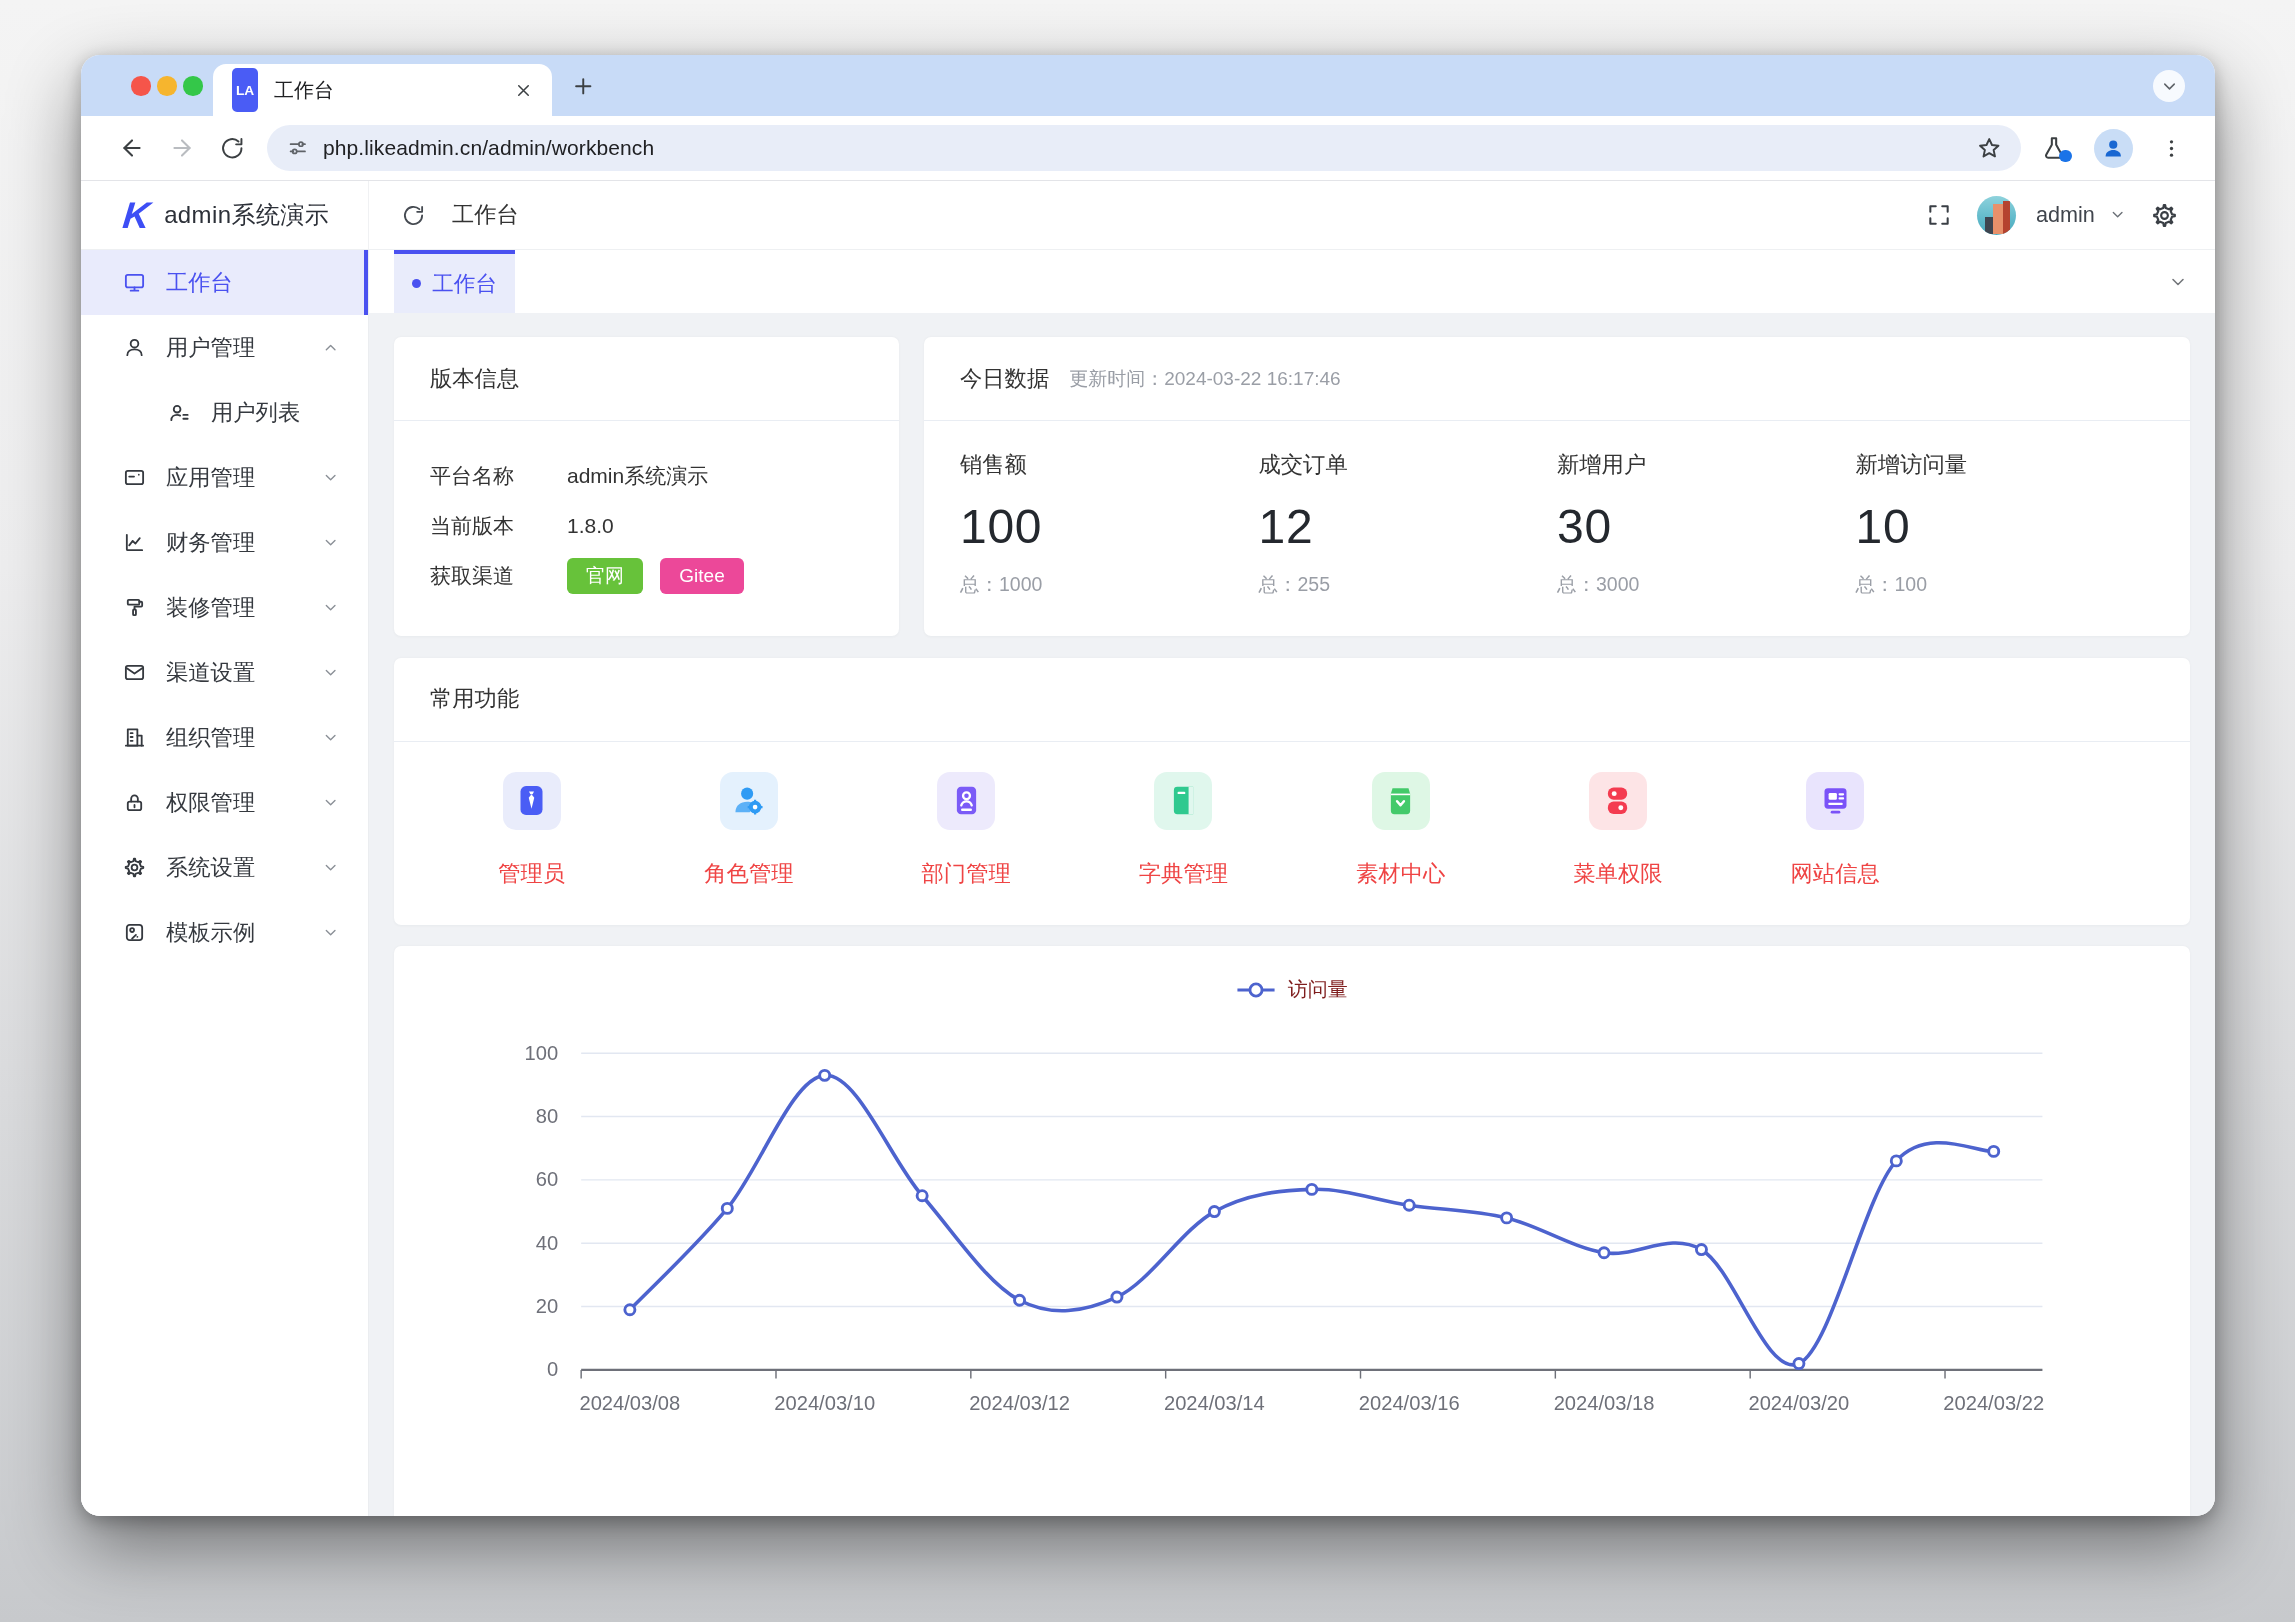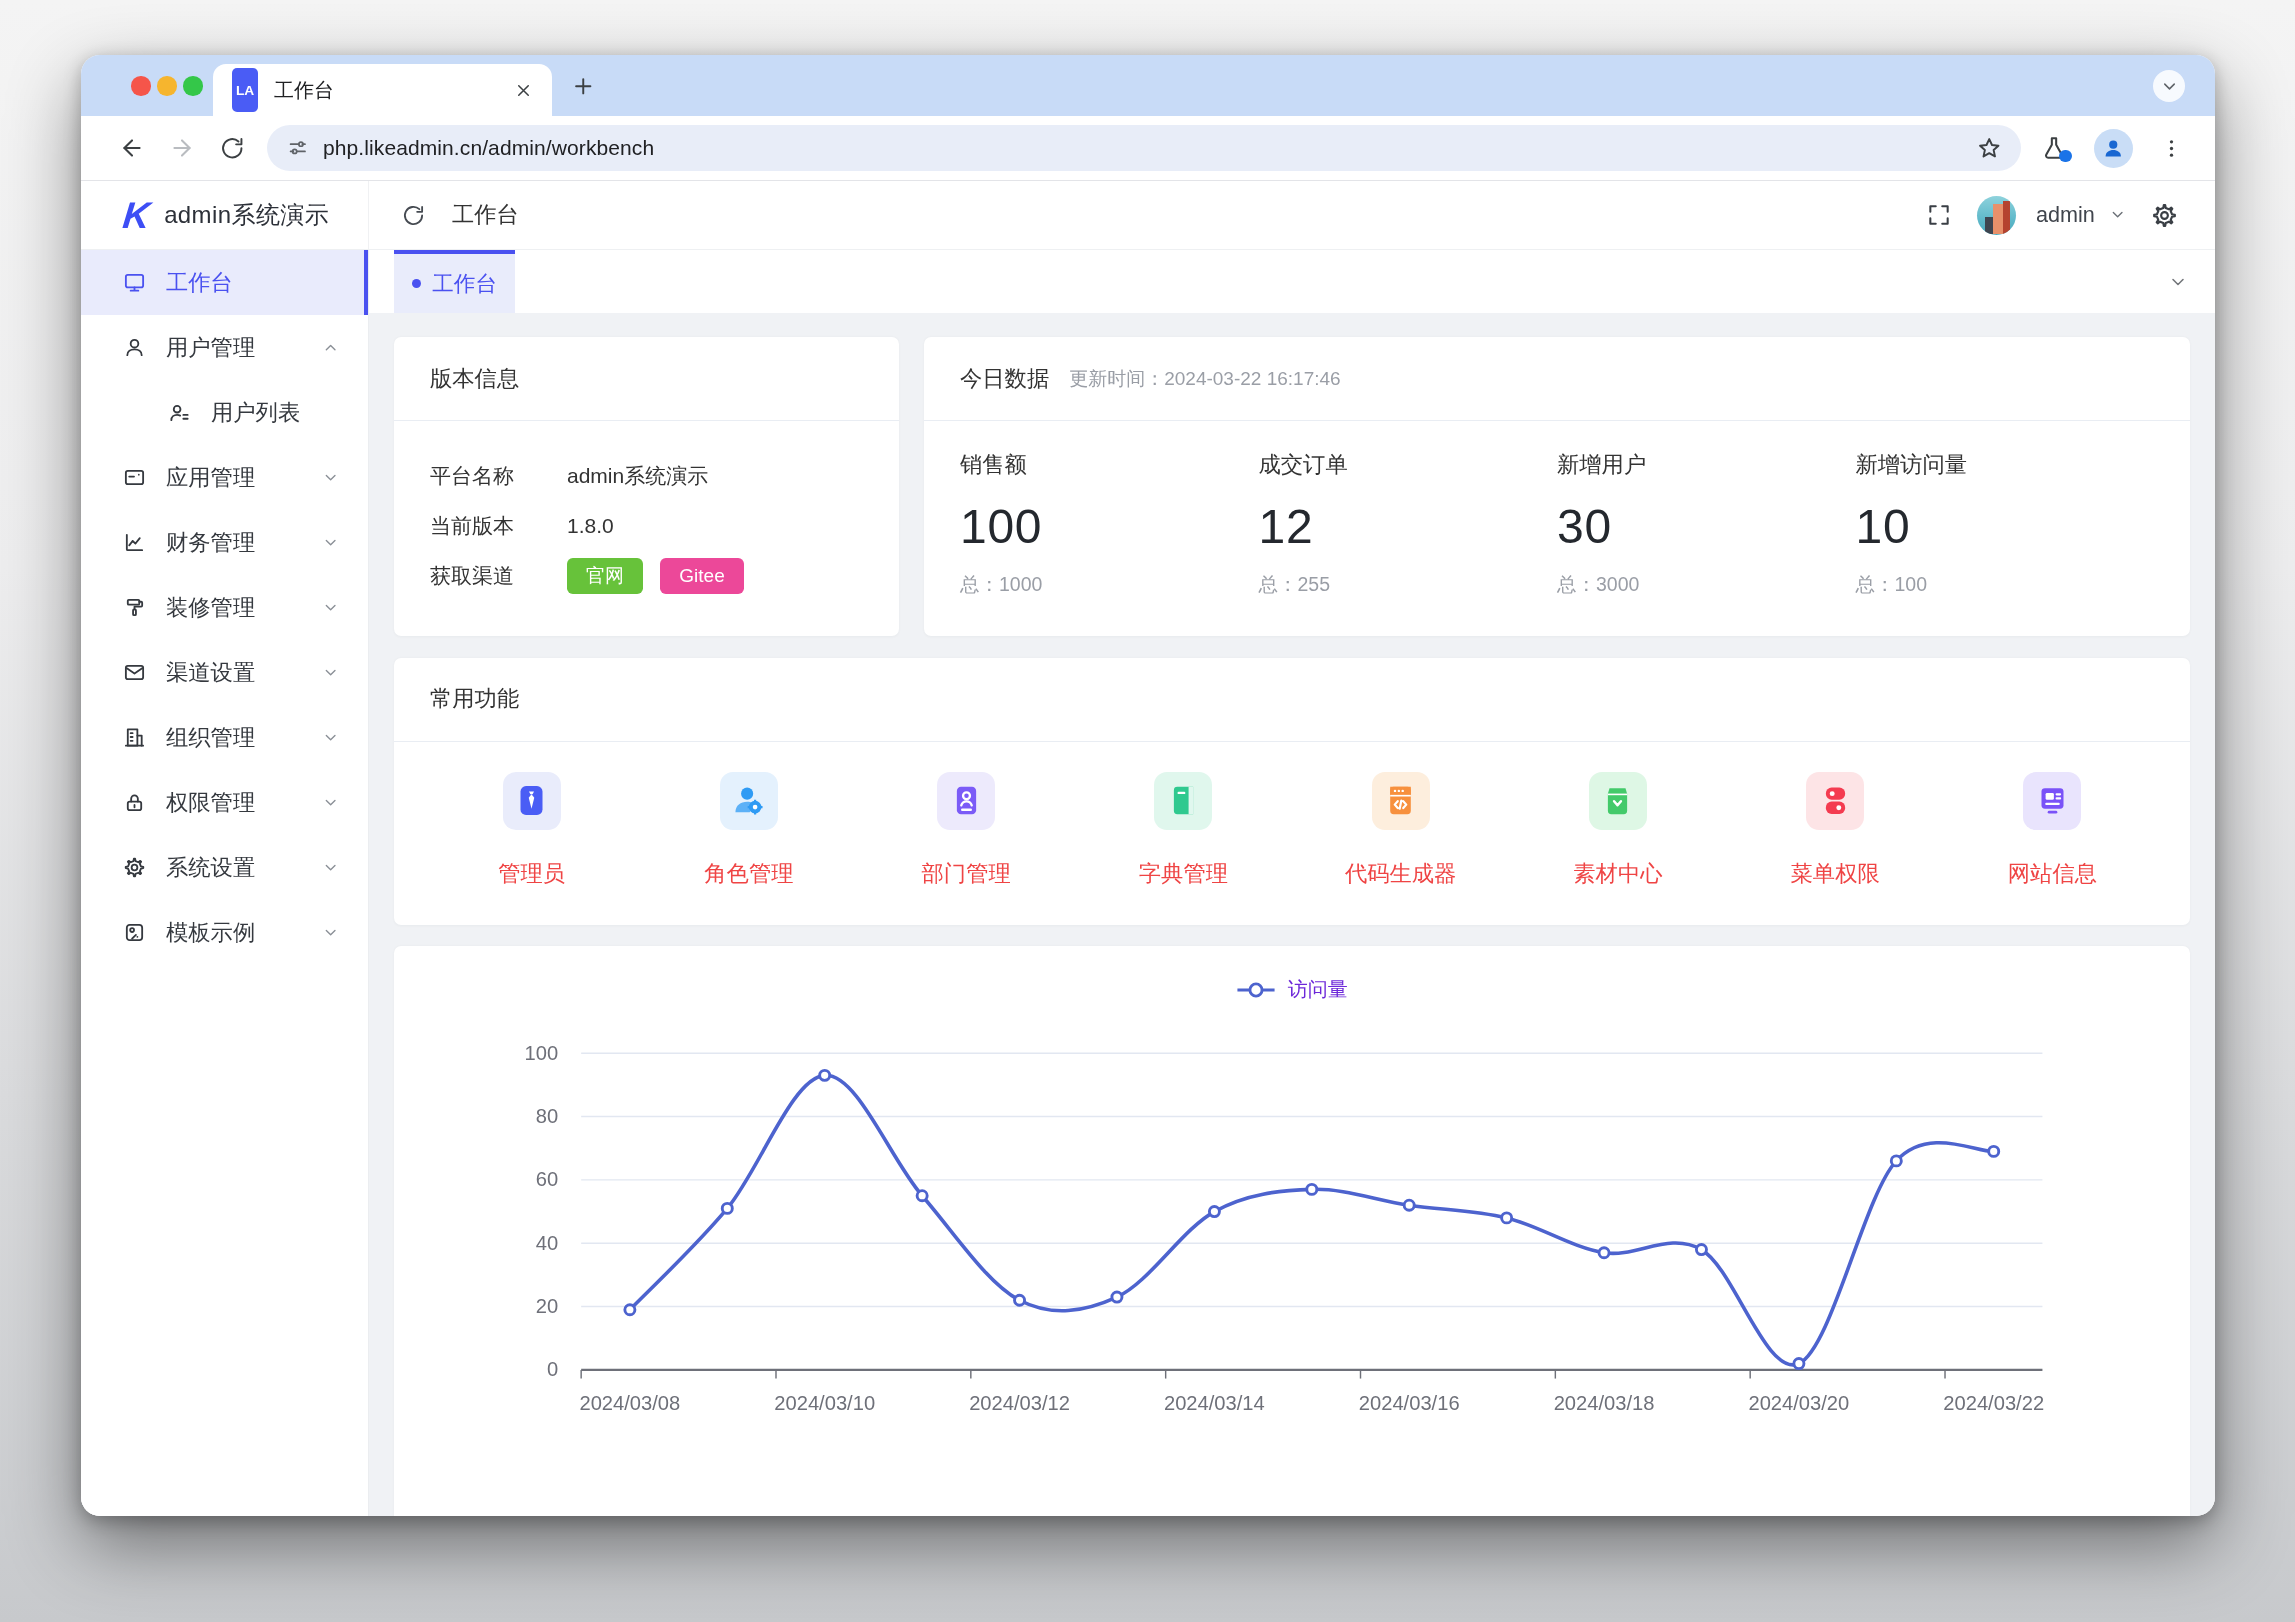--- a/index.html
+++ b/index.html
@@ -106,21 +106,21 @@
   .stat .st{font-size:19.5px;color:#9a9ea6;margin-top:17.3px;}
 
   .card.features{margin-top:21.6px;height:267px;}
   .fbody{display:grid;grid-template-columns:repeat(8,1fr);padding:30px 29px 0;}
   .fitem{display:flex;flex-direction:column;align-items:center;cursor:pointer;}
   .ftile{width:58px;height:58px;border-radius:13px;display:flex;align-items:center;justify-content:center;}
   .flabel{font-size:22.3px;color:#ef4444;margin-top:29px;}
 
   .card.chart{margin-top:21.6px;height:606px;}
   .legend{display:flex;align-items:center;justify-content:center;gap:11.5px;padding-top:30px;cursor:pointer;}
-  .legend .ltext{font-size:20px;color:#6d28d9;}
+  .legend .ltext{font-size:20px;color:#7f1d1d;}
   .chartwrap{padding:7.2px 0 0 0;}
 </style>
 </head>
 <body>
 
 <div class="window">
 
   <div class="tabstrip">
     <div class="lights">
       <span class="light r"></span>
@@ -518,38 +518,20 @@
                   <span class="ftile" style="background:#e0f7ed">
                     <svg width="33" height="33" viewBox="0 0 24 24">
                       <path d="M5 4.5A2.5 2.5 0 0 1 7.5 2H19v20H7.5A2.5 2.5 0 0 1 5 19.5z" fill="#2fc98f"></path>
                       <path d="M15.7 2H19v20h-3.3z" fill="#fff" opacity=".85"></path>
                       <path d="M8.5 6.5h4" stroke="#fff" stroke-width="1.7" stroke-linecap="round"></path>
                     </svg>
                   </span>
     <span class="flabel">字典管理</span>
                 </div>
                 <div class="fitem">
-                  <span class="ftile" style="background:#fdeedd">
-                    <svg width="33" height="33" viewBox="0 0 24 24">
-                      <rect x="4.5" y="2" width="15" height="20" rx="2.5" fill="#f7903d"></rect>
-                      <rect x="4.5" y="2" width="15" height="6.5" fill="#f7903d"></rect>
-                      <g fill="#fff">
-                        <circle cx="8" cy="5" r=".9"></circle>
-                        <circle cx="10.8" cy="5" r=".9"></circle>
-                        <circle cx="13.6" cy="5" r=".9"></circle>
-                      </g>
-                      <path d="M4.5 8.5h15" stroke="#fff" stroke-width="1.2"></path>
-                      <g stroke="#fff" stroke-width="1.6" fill="none" stroke-linecap="round" stroke-linejoin="round">
-                        <path d="M10 12.5l-2.2 2.5L10 17.5M14 12.5l2.2 2.5L14 17.5M12.6 12l-1.2 6"></path>
-                      </g>
-                    </svg>
-                  </span>
-    <span class="flabel">代码生成器</span>
-                </div>
-                <div class="fitem">
                   <span class="ftile" style="background:#def7e5">
                     <svg width="33" height="33" viewBox="0 0 24 24">
                       <path d="M6.2 3h11.6l1.2 4H5z" fill="#43ca6a"></path>
                       <path d="M5 7h14v12.5a2.5 2.5 0 0 1-2.5 2.5h-9A2.5 2.5 0 0 1 5 19.5z" fill="#43ca6a"></path>
                       <path d="M5 7.6h14" stroke="#fff" stroke-width="1.1"></path>
                       <path d="M9.5 12.5l2.5 3 2.5-3" fill="none" stroke="#fff" stroke-width="1.8" stroke-linecap="round" stroke-linejoin="round"></path>
                     </svg>
                   </span>
     <span class="flabel">素材中心</span>
                 </div>

